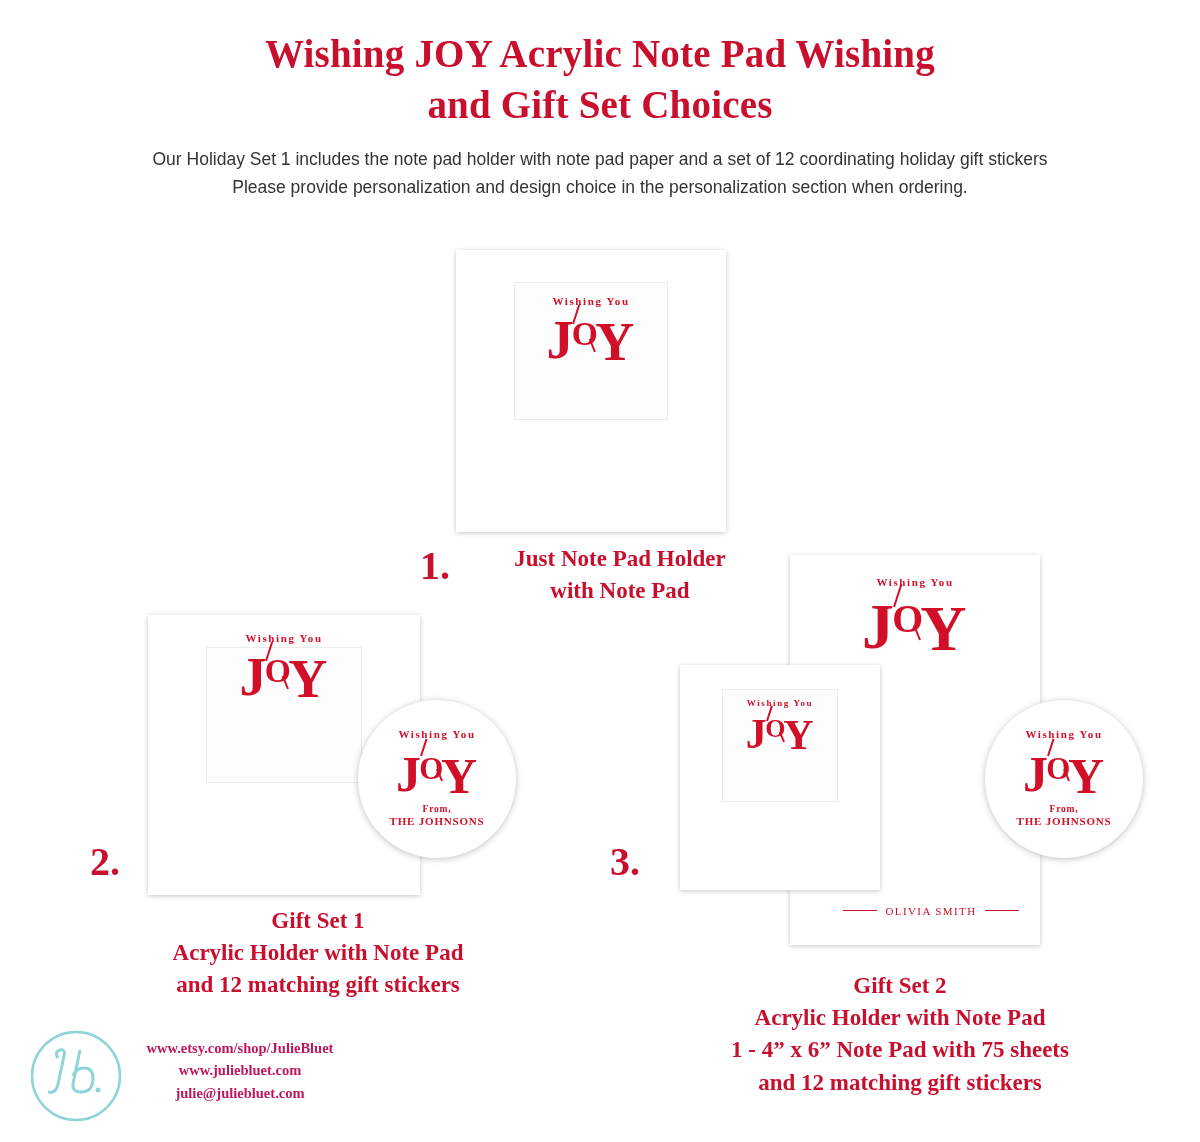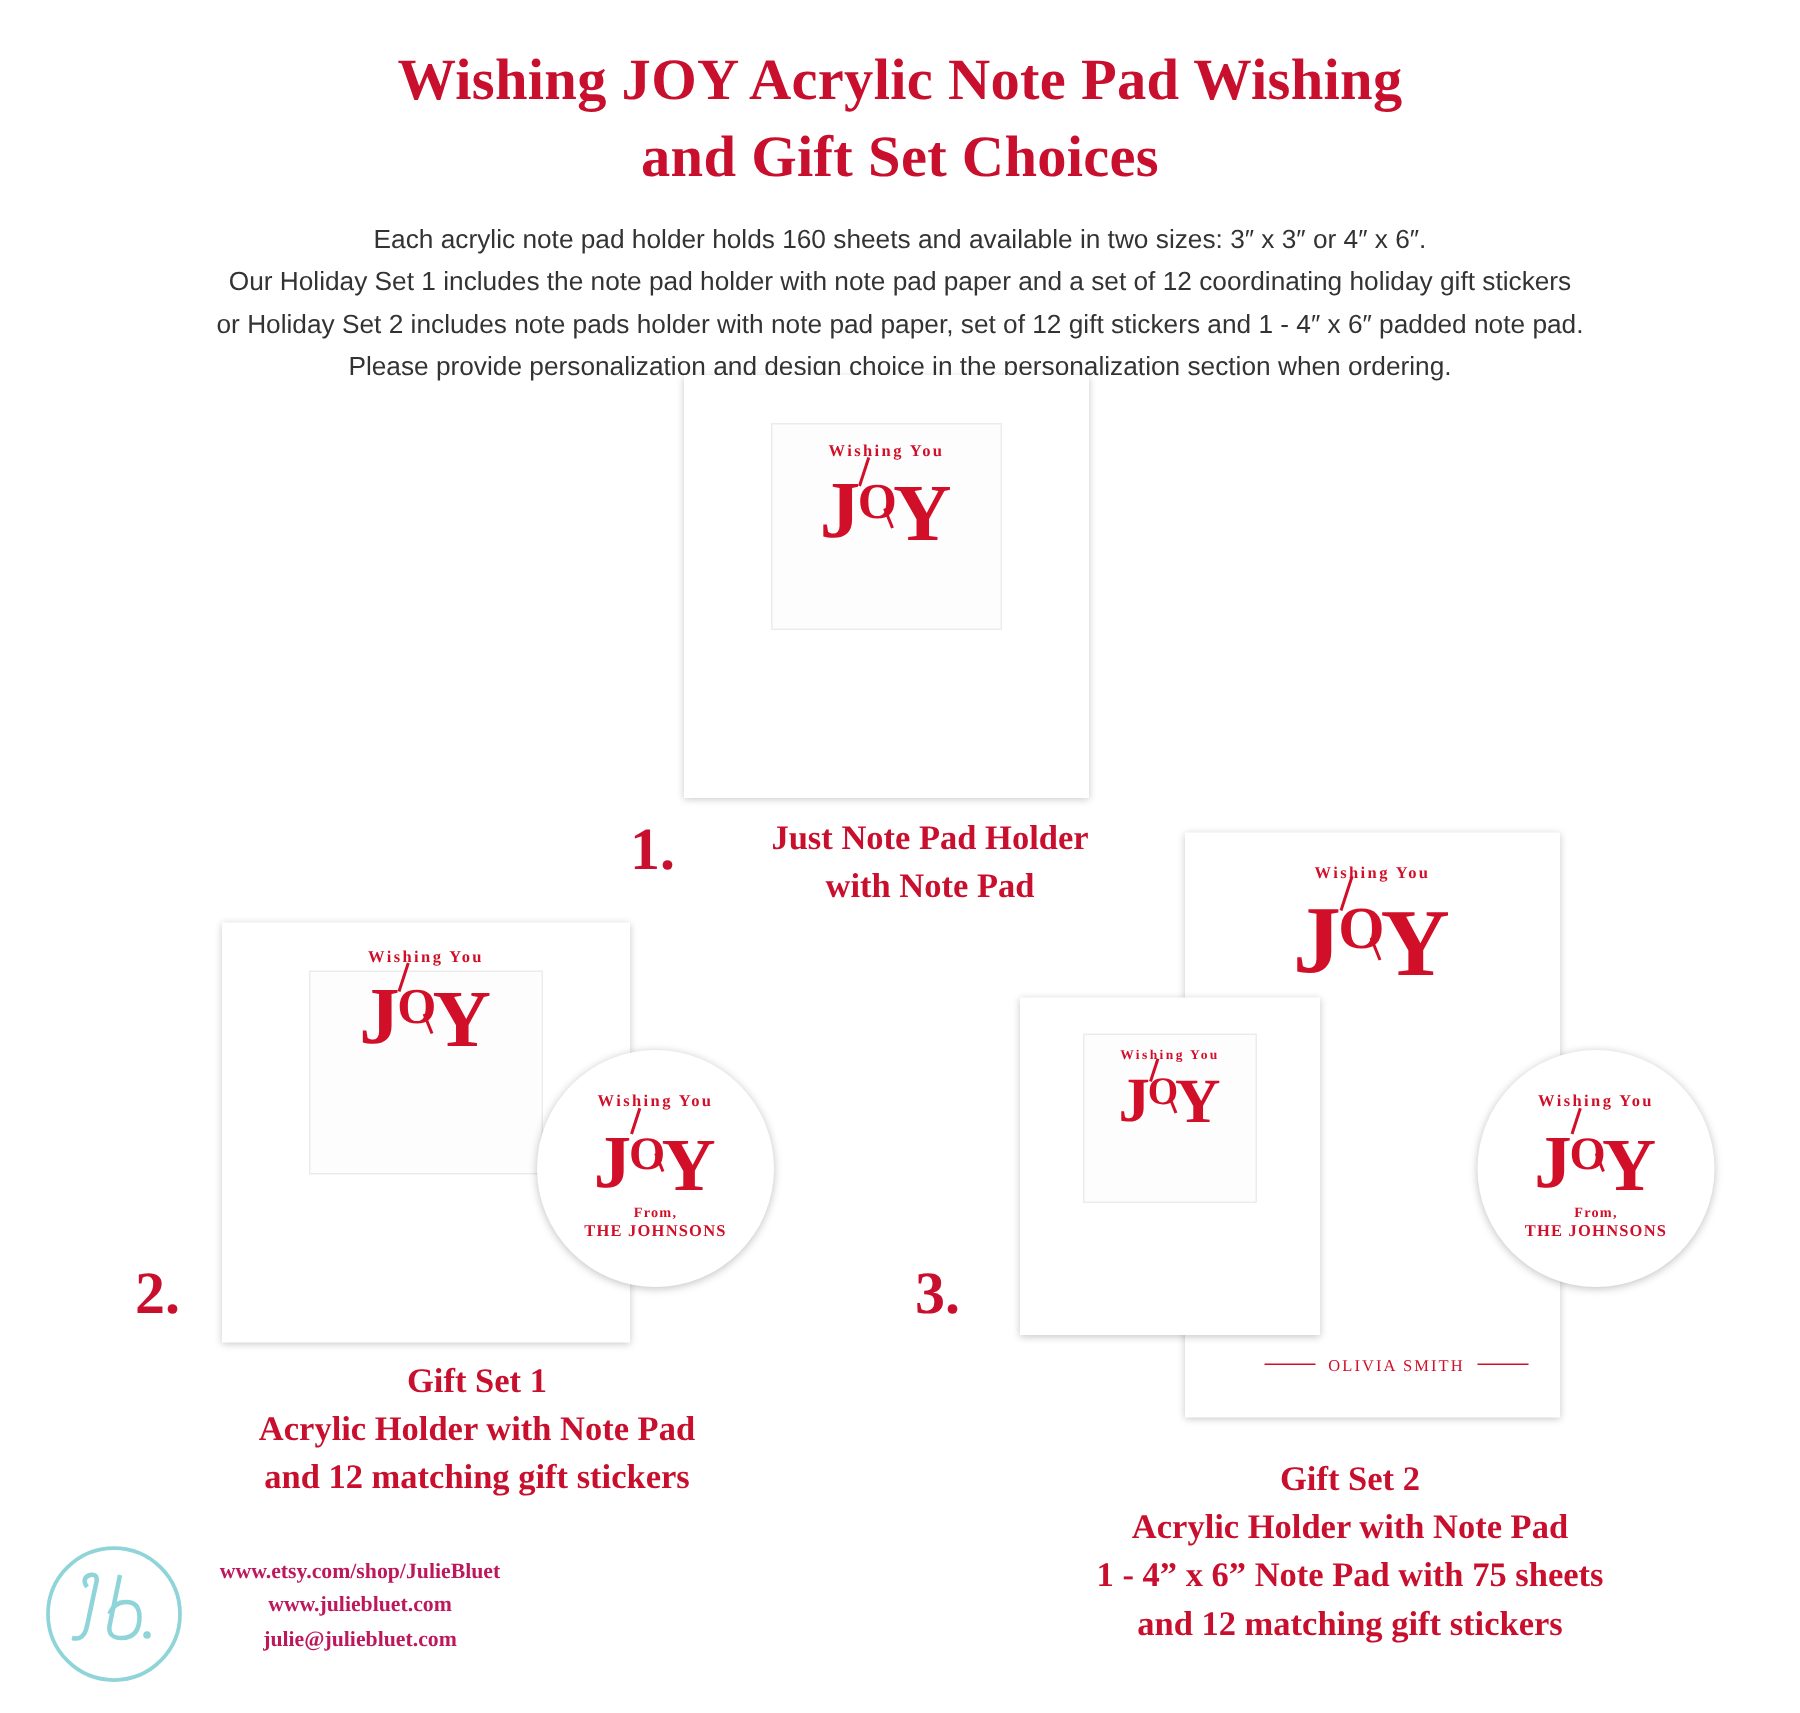--- a/index.html
+++ b/index.html
@@ -160,23 +160,21 @@
 </style>
 </head>
 <body>
 
 <h1 class="title">
   <span>Wishing JOY Acrylic Note Pad Wishing</span>
   <span class="line2">and Gift Set Choices</span>
 </h1>
 
 <div class="intro">
-  <div>Each acrylic note pad holder holds 160 sheets and available in two sizes: 3″ x 3″ or 4″ x 6″.</div>
   <div>Our Holiday Set 1 includes the note pad holder with note pad paper and a set of 12 coordinating holiday gift stickers</div>
-  <div>or Holiday Set 2 includes note pads holder with note pad paper, set of 12 gift stickers and 1 - 4″ x 6″ padded note pad.</div>
   <div>Please provide personalization and design choice in the personalization section when ordering.</div>
 </div>
 
 <div class="holder" style="position:absolute; left:456px; top:250px; width:270px; height:282px;">
   <div class="holder-inner" style="left:58px; top:32px; right:58px; bottom:112px;"></div>
 
   <div class="notepad-art" style="left:0; right:0; top:46px;">
     <div class="wishing" style="font-size:11px;">Wishing You</div>
     <div style="height:3px;"></div>
     <div class="joy" style="font-size:54px;">

